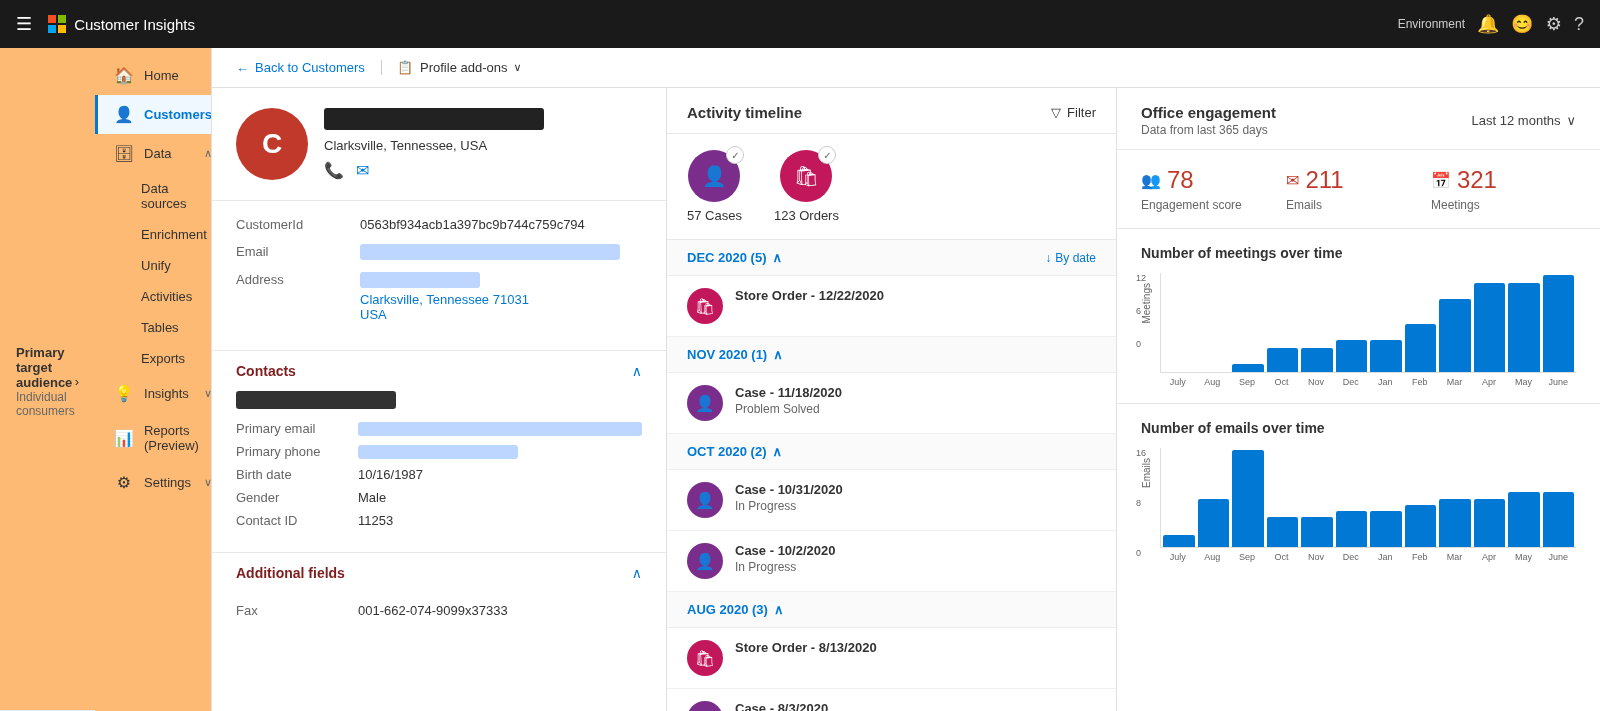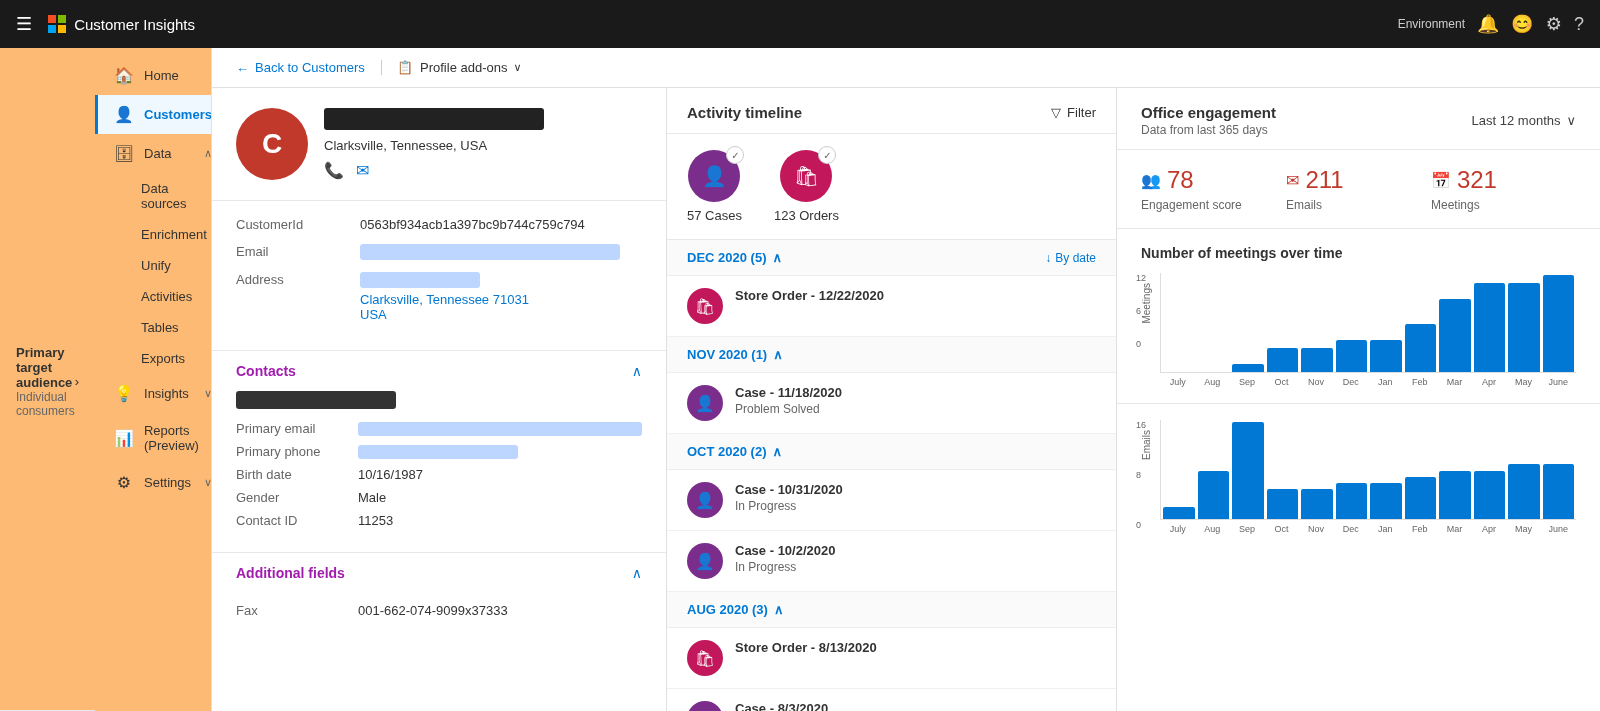--- a/index.html
+++ b/index.html
@@ -58,21 +58,21 @@
     .customer-actions span { cursor: pointer; }
 
     .customer-details { padding: 16px 24px; border-bottom: 1px solid #e8e8e8; }
     .detail-row { display: flex; align-items: flex-start; gap: 24px; margin-bottom: 12px; }
     .detail-label { width: 100px; color: #666; font-size: 13px; flex-shrink: 0; }
     .detail-value { color: #333; font-size: 13px; flex: 1; }
     .detail-blurred { height: 16px; background: #a0c4ff; border-radius: 3px; opacity: 0.7; }
     .detail-link { color: #0078d4; text-decoration: none; display: block; }
 
     .section-header { display: flex; align-items: center; justify-content: space-between; padding: 12px 24px; cursor: pointer; }
-    .section-title { color: #a21caf; font-size: 14px; font-weight: 600; }
+    .section-title { color: #7f1d1d; font-size: 14px; font-weight: 600; }
     .section-chevron { color: #0078d4; font-size: 14px; }
 
     .contacts-section { padding: 0 24px 16px; border-bottom: 1px solid #e8e8e8; }
     .contact-name-blurred { height: 18px; background: #333; border-radius: 3px; width: 160px; margin-bottom: 12px; }
     .contact-row { display: flex; align-items: center; gap: 12px; margin-bottom: 8px; }
     .contact-label { width: 110px; color: #666; font-size: 13px; flex-shrink: 0; }
     .contact-value-blurred { height: 14px; background: #a0c4ff; border-radius: 3px; flex: 1; opacity: 0.7; }
     .contact-value { color: #333; font-size: 13px; }
 
     .additional-fields { padding: 0 24px; }
@@ -462,20 +462,21 @@
                   <div style="flex: 1 1 0%; text-align: center; font-size: 9px; color: rgb(102, 102, 102); min-width: 14px;">Mar</div>
                   <div style="flex: 1 1 0%; text-align: center; font-size: 9px; color: rgb(102, 102, 102); min-width: 14px;">Apr</div>
                   <div style="flex: 1 1 0%; text-align: center; font-size: 9px; color: rgb(102, 102, 102); min-width: 14px;">May</div>
                   <div style="flex: 1 1 0%; text-align: center; font-size: 9px; color: rgb(102, 102, 102); min-width: 14px;">June</div>
                 </div>
             </div>
           </div>
         </div>
 
         <div class="emails-chart-section">
+          <div class="chart-title">Number of emails over time</div>
           <div style="display:flex; gap:8px; align-items:flex-start;">
             <div style="writing-mode:vertical-rl;transform:rotate(180deg);font-size:10px;color:#666;text-align:center;margin-top:10px;">Emails</div>
             <div style="flex:1;">
               <div style="position:relative;">
                 <div style="position:absolute;left:-24px;top:0;font-size:9px;color:#666;">16</div>
                 <div style="position:absolute;left:-24px;top:50%;font-size:9px;color:#666;">8</div>
                 <div style="position:absolute;left:-24px;top:100%;font-size:9px;color:#666;">0</div>
                 <div id="emails-bars" style="display:flex;align-items:flex-end;height:100px;border-left:1px solid #ddd;border-bottom:1px solid #ddd;padding:2px 2px 0;gap:3px;">
                     <div style="background: rgb(0, 120, 212); flex: 1 1 0%; height: 12.5%; border-radius: 2px 2px 0px 0px; min-width: 14px;"></div>
                     <div style="background: rgb(0, 120, 212); flex: 1 1 0%; height: 50%; border-radius: 2px 2px 0px 0px; min-width: 14px;"></div>

